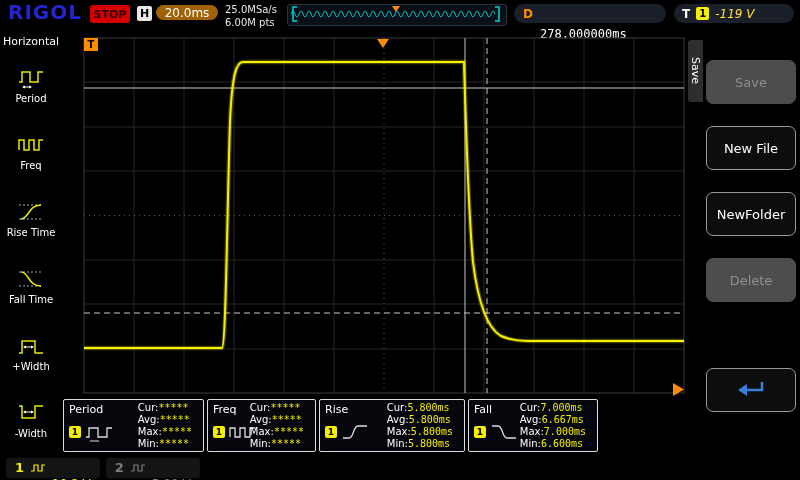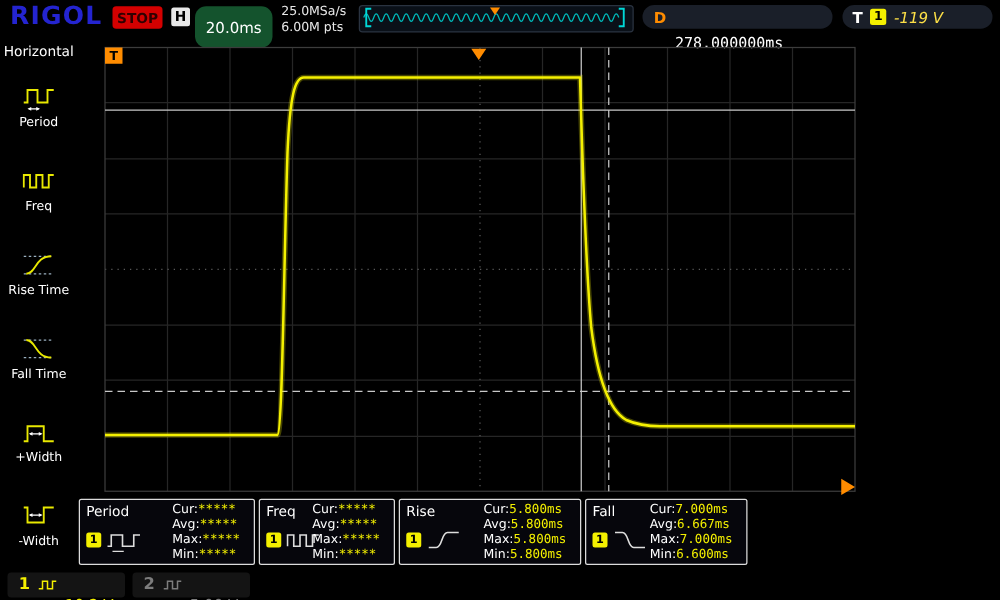--- a/index.html
+++ b/index.html
@@ -8,21 +8,21 @@
 
   
   .logo { position:absolute; left:8px; top:0; font-size:20px; font-weight:bold;
           color:#2424d0; letter-spacing:1px; }
   .stop { position:absolute; left:90px; top:5px; width:40px; height:18px; background:#d40000;
           color:#300000; font-weight:bold; font-size:11px; display:flex; align-items:center;
           justify-content:center; border-radius:3px; }
   .h-label { position:absolute; left:137px; top:6px; width:15px; height:15px; background:#e8e8e8;
           color:#000; font-weight:bold; font-size:11px; display:flex; align-items:center;
           justify-content:center; border-radius:2px; }
-  .timebase { position:absolute; left:156px; top:5px; width:62px; height:33px; background:#14532d;
+  .timebase { position:absolute; left:156px; top:5px; width:62px; height:15px; background:#a16207;
           border-radius:9px; color:#fff; font-size:12px; display:flex; align-items:center;
           justify-content:center; }
   .acq { position:absolute; left:225px; top:3px; font-size:10px; line-height:13px; color:#e8e8e8; }
   .strip { position:absolute; left:287px; top:4px; width:218px; height:20px; background:#0a1018;
           border:1px solid #2a3340; border-radius:3px; }
   .dgroup { position:absolute; left:514px; top:4px; width:152px; height:19px; background:#1a1f29;
           border-radius:10px; display:flex; align-items:center; padding:0 9px; box-sizing:border-box; }
   .dletter { color:#ff8c00; font-weight:bold; font-size:12px; margin-right:7px; }
   .dvalue { color:#fff; font-size:12px; font-family:"DejaVu Sans Mono", monospace;margin-top:40px; }
   .tgroup { position:absolute; left:674px; top:4px; width:120px; height:19px; background:#1a1f29;
@@ -200,20 +200,43 @@
 
       <g>
         <rect x="22" y="6" width="14" height="13" fill="#ff8c00"></rect>
         <text x="29" y="16" text-anchor="middle" font-size="10" font-weight="bold" fill="#000">T</text>
       </g>
       <polygon points="315,7 327,7 321,16" fill="#ff8c00"></polygon>
       <polygon points="611,351 622,357.5 611,364" fill="#ff8c00"></polygon>
     </svg>
   </div>
 
+  <div class="right-menu">
+    <div class="save-tab">
+      <span>Save</span>
+    </div>
+    <div class="rbtn off" style="top:28px">
+      <span>Save</span>
+    </div>
+    <div class="rbtn on" style="top:94px">
+      <span>New File</span>
+    </div>
+    <div class="rbtn on" style="top:160px">
+      <span>NewFolder</span>
+    </div>
+    <div class="rbtn off" style="top:226px">
+      <span>Delete</span>
+    </div>
+    <div class="rbtn on" style="top:336px">
+      <svg width="34" height="22" viewBox="0 0 34 22">
+        <path d="M28,3 v8 H11" fill="none" stroke="#3b7dd8" stroke-width="2.5"></path>
+        <polygon points="13,5 4,11 13,17" fill="#3b7dd8"></polygon>
+      </svg>
+    </div>
+  </div>
 
   <div class="measure-row">
 
     <div class="mpanel w0">
       <div class="mname">Period</div>
       <div class="mleft">
         <span class="mch">1</span>
         <svg width="30" height="20" viewBox="0 0 30 20">
           <path d="M1,15 h3 v-9 h9 v9 h9 v-9 h5" fill="none" stroke="#dddddd" stroke-width="1.3"></path>
           <path d="M5,19 h9" stroke="#dddddd" stroke-width="1"></path>

